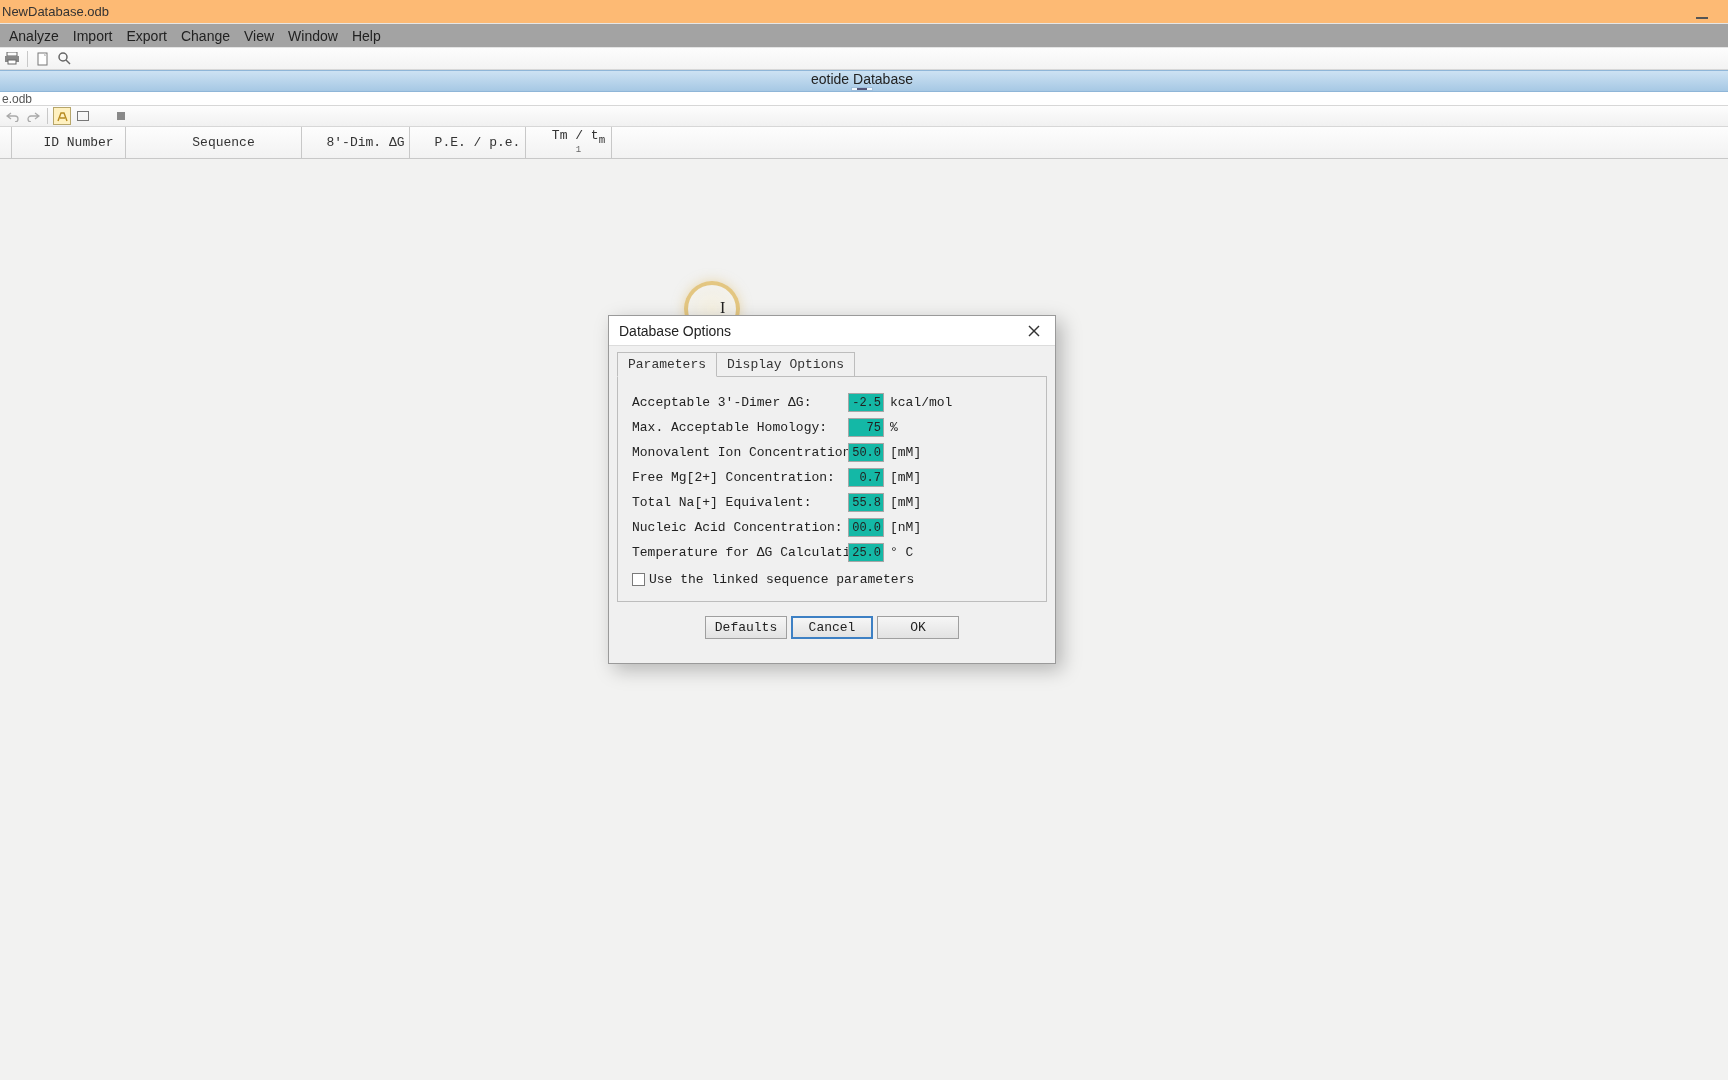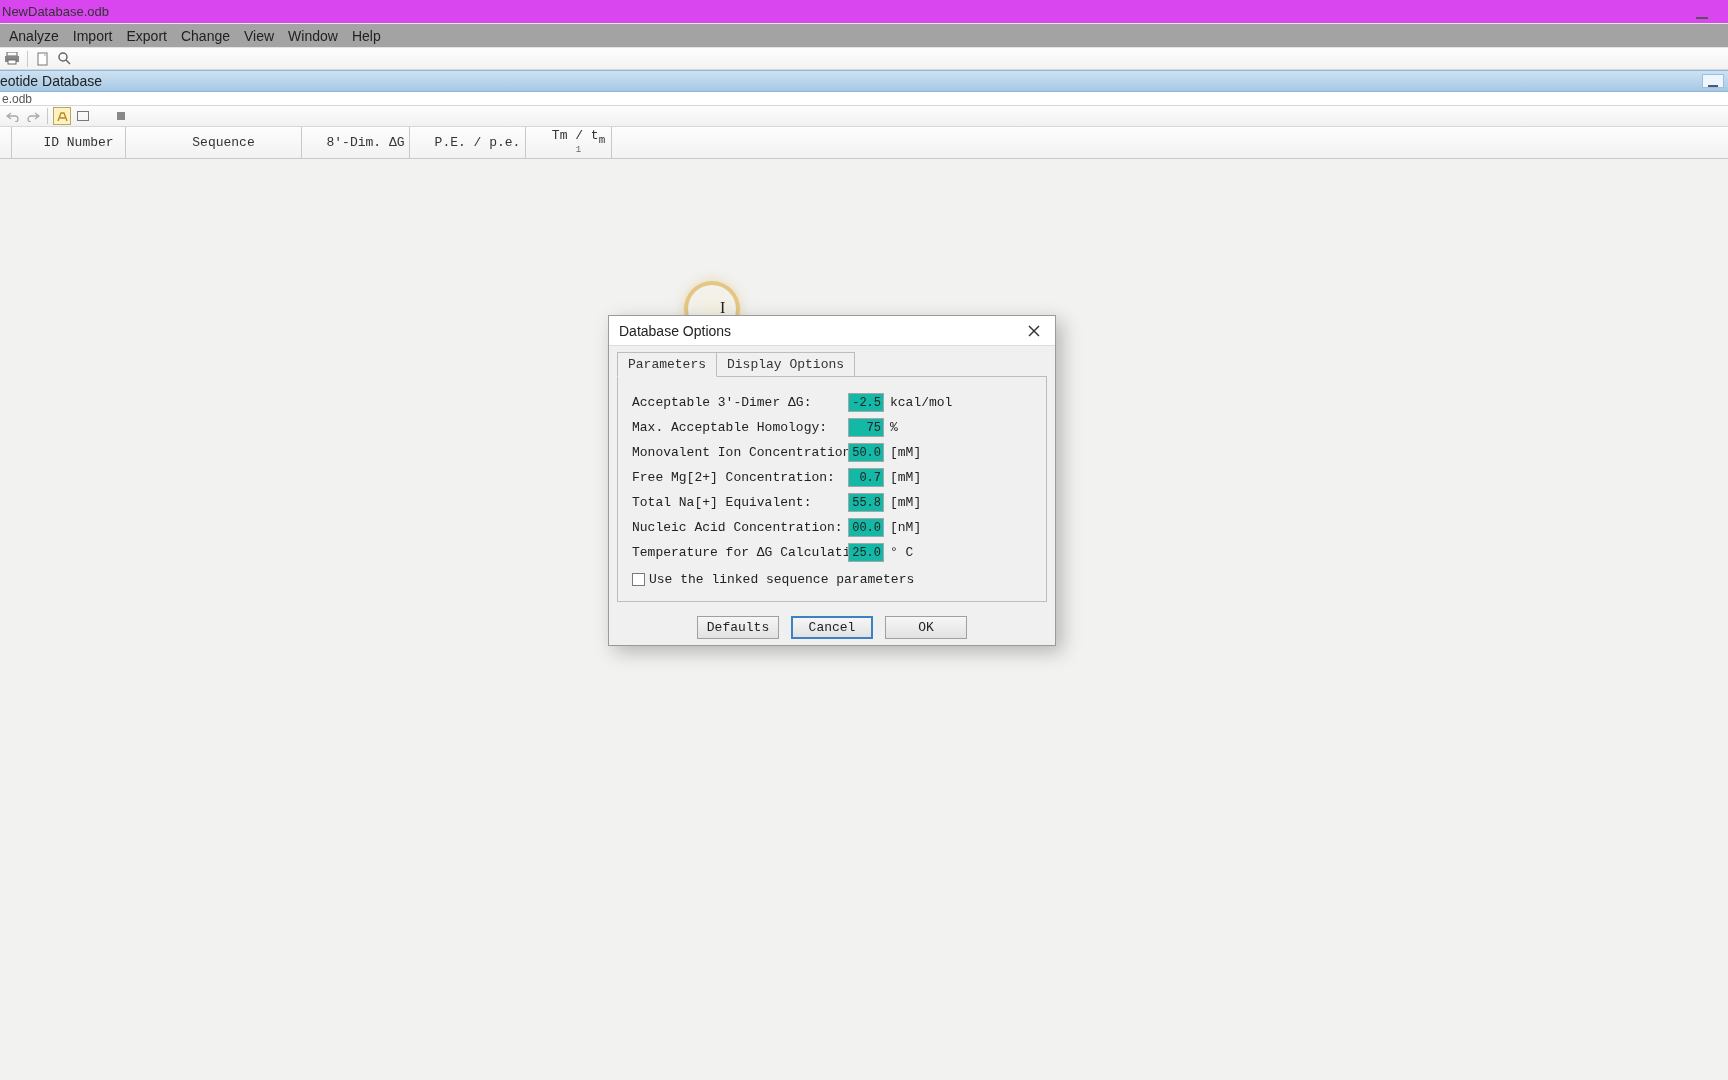--- a/index.html
+++ b/index.html
@@ -7,21 +7,21 @@
     width: 1728px; height: 1080px;
     font-family: "Segoe UI", Tahoma, sans-serif;
     font-size: 13px;
     background: #f2f2f1;
     overflow: hidden;
     color: #222;
   }
   
   .title-bar {
     height: 24px;
-    background: #d946ef;
+    background: #fdba74;
     display: flex;
     align-items: center;
     justify-content: space-between;
     padding-left: 0;
     padding-right: 12px;
     border-bottom: 1px solid #e6e6e6;
   }
   .title-text { font-size: 13px; color: #333; padding-left: 2px; }
   .win-minimize { width: 28px; height: 14px; display:flex; align-items:flex-end; justify-content:center; color:#555; }
   .win-minimize svg { display:block; }
@@ -63,20 +63,21 @@
     height: 22px;
     background: linear-gradient(#cde2f3,#a6c8e4);
     border-top:1px solid #8fb6d8;
     border-bottom:1px solid #8fb6d8;
     display:flex; align-items:center;
     padding-left:0;
     font-size:14px;
     color:#222;
     justify-content: space-between;
     padding-right:4px;
+    flex-direction:column;
   }
   .subwin-min {
     width:22px; height:14px; background:#eef6fd; border:1px solid #9fbfdc;
     display:flex; align-items:flex-end; justify-content:center;
   }
   .subwin-path {
     height: 14px;
     background:#fff;
     border-bottom:1px solid #d7d7d7;
     font-size:12px;
@@ -158,21 +159,21 @@
     padding:0 8px 0 10px;
     font-size:14px;
     color:#222;
     border-bottom:1px solid #dcdcdc;
   }
   .modal-close {
     width:26px; height:22px;
     display:flex; align-items:center; justify-content:center;
     color:#333; cursor:default;
   }
-  .modal-body { padding:6px 8px 6px 8px; }
+  .modal-body { padding:6px 8px 24px 8px; }
   .tabs {
     display:flex;
     font-family:"Consolas","Courier New",monospace;
     font-size:13px;
   }
   .tab {
     padding:4px 10px 4px 10px;
     border:1px solid #bdbdbd;
     border-bottom:none;
     background:#f0f0f0;
@@ -220,21 +221,21 @@
     font-size:13px;
     margin-top:10px;
   }
   .check-box {
     width:13px; height:13px;
     border:1px solid #7a7a7a;
     background:#fff;
     margin-right:4px;
   }
   .dlg-buttons {
-    display:flex; justify-content:center; gap:12px;
+    display:flex; justify-content:center; gap:4px;
     margin-top:14px;
   }
   .dlg-btn {
     width:82px; height:23px;
     background: linear-gradient(#f6f6f6,#e2e2e2);
     border:1px solid #9f9f9f;
     font-family:"Consolas","Courier New",monospace;
     font-size:13px;
     display:flex; align-items:center; justify-content:center;
     cursor:default;

